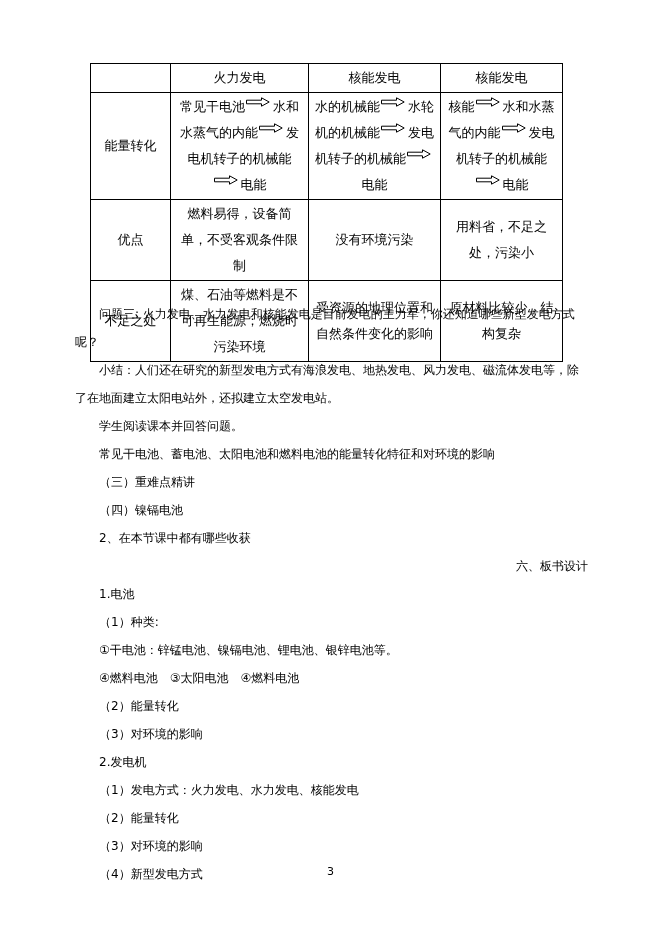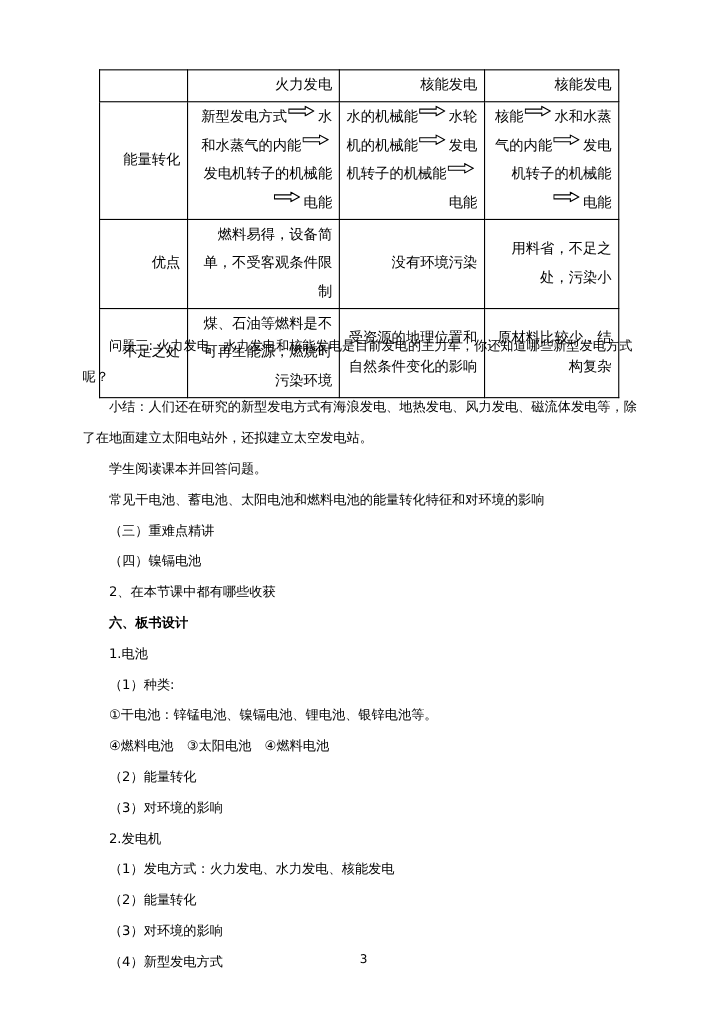--- a/index.html
+++ b/index.html
@@ -19,21 +19,21 @@
     width: 472px;
     border-collapse: collapse;
     table-layout: fixed;
   }
   .doc-table td {
     border: 1px solid #000000;
     font-size: 13px;
     line-height: 26px;
     padding: 1px 6px;
     vertical-align: middle;
-    text-align: right;
+    text-align: center;
     word-break: break-all;
   }
   .row-header td { line-height: 22px; }
   .arrow-icon {
     display: inline-block;
     vertical-align: 4px;
     margin: 0 3px 0 1px;
   }
   .paragraphs {
     position: absolute;
@@ -41,21 +41,21 @@
     top: 300px;
     width: 513px;
   }
   .para {
     margin: 0;
     font-size: 12px;
     line-height: 28px;
     text-indent: 2em;
     word-break: break-all;
   }
-  .para.bold { font-weight: bold; }
+  .para.bold { font-weight: normal; text-align: right; }
   .page-number {
     position: absolute;
     top: 865px;
     left: 0;
     width: 100%;
     text-align: center;
     font-size: 11px;
     line-height: 14px;
   }
 </style>
@@ -73,21 +73,21 @@
     </colgroup>
     <tbody>
         <tr class="row-header" style="height:29px">
       <td></td>
       <td>火力发电</td>
       <td>核能发电</td>
       <td>核能发电</td>
     </tr>
     <tr style="height:103px">
       <td>能量转化</td>
-      <td><span>新型发电方式</span><svg class="arrow-icon" width="24" height="10" viewBox="0 0 24 10">
+      <td><span>常见干电池</span><svg class="arrow-icon" width="24" height="10" viewBox="0 0 24 10">
               <path d="M0.5 3.2 L15.5 3.2 L15.5 0.8 L23.2 5 L15.5 9.2 L15.5 6.8 L0.5 6.8 Z" fill="#ffffff" stroke="#000000" stroke-width="1"></path>
             </svg><span>水和水蒸气的内能</span><svg class="arrow-icon" width="24" height="10" viewBox="0 0 24 10">
               <path d="M0.5 3.2 L15.5 3.2 L15.5 0.8 L23.2 5 L15.5 9.2 L15.5 6.8 L0.5 6.8 Z" fill="#ffffff" stroke="#000000" stroke-width="1"></path>
             </svg><span>发电机转子的机械能</span><svg class="arrow-icon" width="24" height="10" viewBox="0 0 24 10">
               <path d="M0.5 3.2 L15.5 3.2 L15.5 0.8 L23.2 5 L15.5 9.2 L15.5 6.8 L0.5 6.8 Z" fill="#ffffff" stroke="#000000" stroke-width="1"></path>
             </svg><span>电能</span></td>
       <td><span>水的机械能</span><svg class="arrow-icon" width="24" height="10" viewBox="0 0 24 10">
               <path d="M0.5 3.2 L15.5 3.2 L15.5 0.8 L23.2 5 L15.5 9.2 L15.5 6.8 L0.5 6.8 Z" fill="#ffffff" stroke="#000000" stroke-width="1"></path>
             </svg><span>水轮机的机械能</span><svg class="arrow-icon" width="24" height="10" viewBox="0 0 24 10">
               <path d="M0.5 3.2 L15.5 3.2 L15.5 0.8 L23.2 5 L15.5 9.2 L15.5 6.8 L0.5 6.8 Z" fill="#ffffff" stroke="#000000" stroke-width="1"></path>

